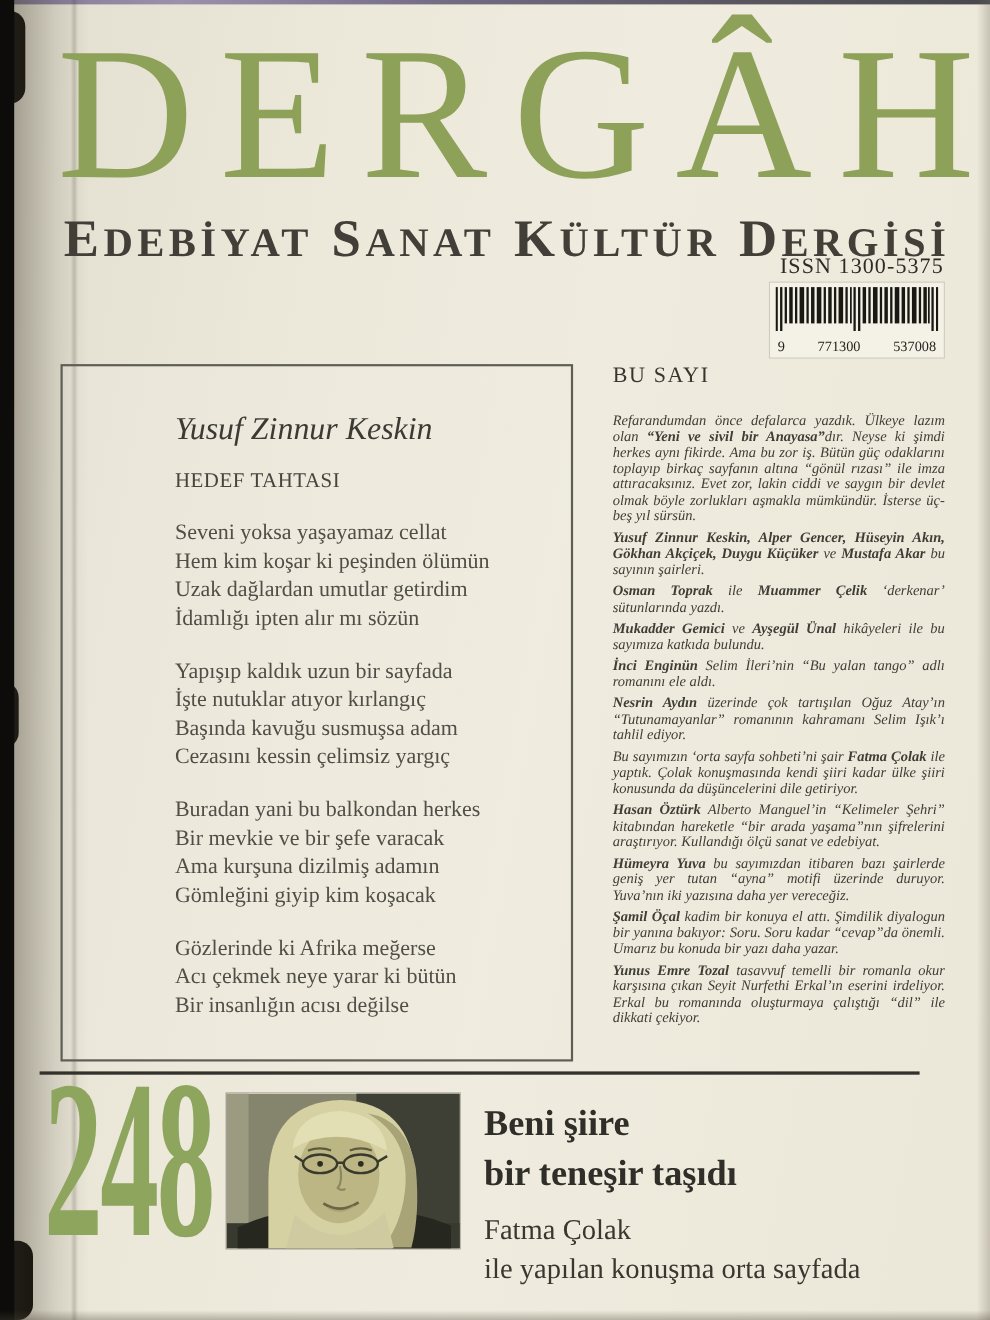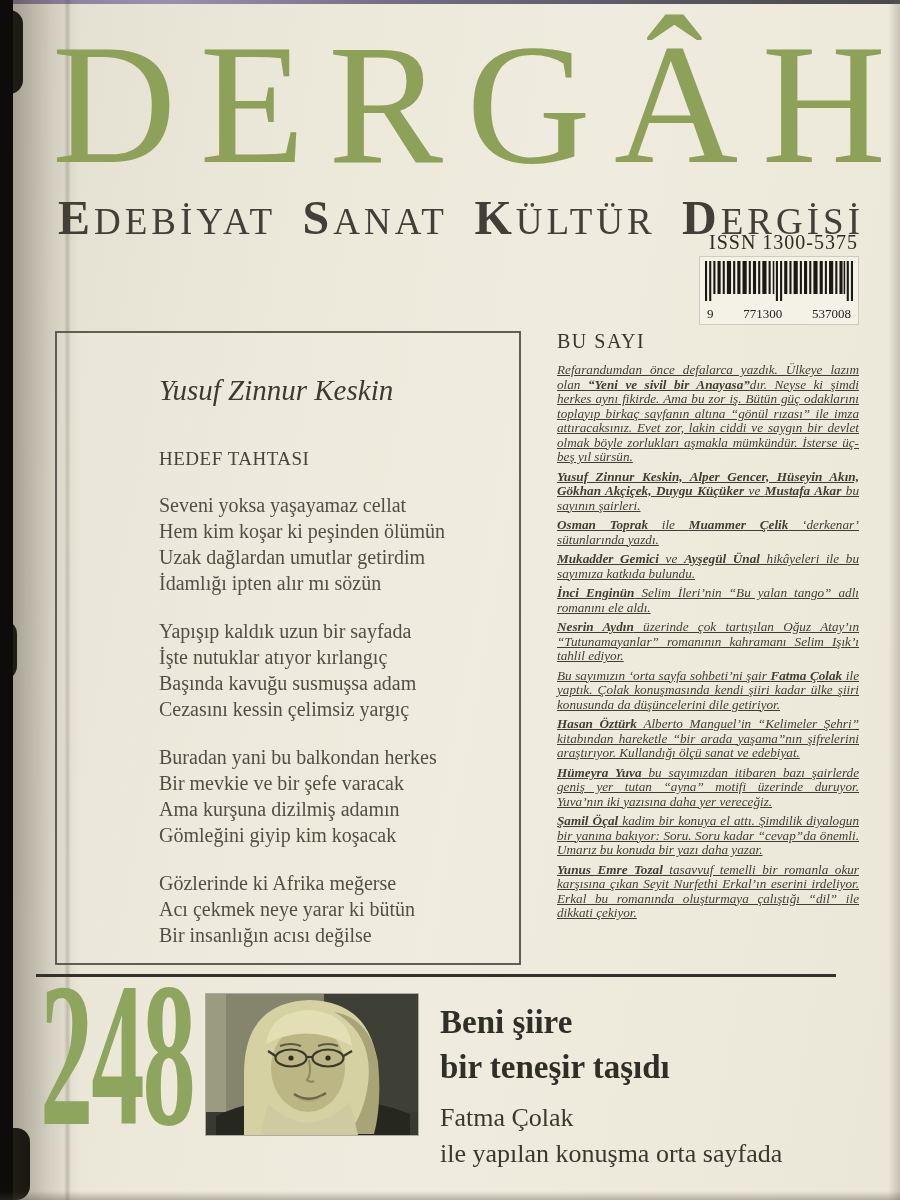--- a/index.html
+++ b/index.html
@@ -23,39 +23,39 @@
             background:linear-gradient(to left,rgba(110,104,88,.30),rgba(110,104,88,0));}
   .bottom-edge{position:absolute;bottom:0;left:0;right:0;height:9px;
             background:linear-gradient(to top,rgba(75,70,55,.35),rgba(75,70,55,0));}
   
   .masthead{position:absolute;left:52px;right:14px;top:18px;display:flex;justify-content:space-between;
             font-size:172px;line-height:1;font-weight:400;color:#8EA159;}
   .subtitle{position:absolute;left:58px;right:36px;top:168px;display:flex;justify-content:space-between;
             align-items:baseline;color:#413f38;}
   .sub-word{display:inline-flex;align-items:baseline;letter-spacing:4px;}
   .sub-initial{font-size:48px;line-height:1;font-weight:700;}
-  .sub-rest{font-size:37px;line-height:1;font-weight:400;margin-top:35px;}
+  .sub-rest{font-size:37px;line-height:1;font-weight:700;margin-top:35px;}
   
   .issn-block{position:absolute;left:700px;top:231px;width:158px;text-align:right;}
   .issn-label{font-size:20px;letter-spacing:1px;color:#2c2b26;}
   .barcode-panel{margin-top:3px;background:#f4f1e6;padding:4px 5px 2px;box-shadow:0 0 0 1px rgba(120,115,95,.25);}
   .barcode-digits{display:flex;justify-content:space-between;font-size:13px;color:#23221e;
             font-family:"Liberation Serif",serif;margin-top:1px;padding:0 2px;}
   
   .poem-box{position:absolute;left:55px;top:331px;width:462px;height:630px;border:2px solid #5f5e56;
             background:linear-gradient(100deg,rgba(255,255,255,.10),rgba(255,255,255,0));}
   .poem-inner{margin:40px 30px 0 102px;color:#4e4d45;}
   .poem-author{font-style:italic;font-size:29px;line-height:1.2;color:#3b3a33;}
-  .poem-title{margin-top:40px;font-size:19px;letter-spacing:.5px;color:#45443d;}
+  .poem-title{margin-top:19px;font-size:19px;letter-spacing:.5px;color:#45443d;}
   #poem-stanzas{margin-top:4px;}
   .stanza{margin-top:22px;font-size:20px;line-height:26px;color:#504f47;}
   
   .busayi{position:absolute;left:557px;top:330px;width:302px;color:#3f3e36;}
   .busayi-heading{font-size:20px;letter-spacing:1.5px;color:#38372f;}
-  #busayi-paragraphs{margin-top:10px;text-decoration:underline;}
+  #busayi-paragraphs{margin-top:22px;}
   .busayi-para{font-style:italic;font-size:13.2px;line-height:14.5px;text-align:justify;margin:0 0 5px 0;}
   .seg{font-weight:400;}
   .seg-b{font-weight:700;}
   
   .divider{position:absolute;left:36px;top:974px;width:800px;height:3px;background:#32312b;}
   .issue-number{position:absolute;left:40px;top:952px;font-size:205px;line-height:1;font-weight:700;
             letter-spacing:-4px;color:#8EA55E;transform:scaleX(.52);transform-origin:0 0;}
   .cover-photo{position:absolute;left:206px;top:994px;width:212px;height:141px;box-shadow:0 0 0 1px rgba(60,58,45,.35);}
   .cover-photo svg{display:block;width:100%;height:100%;}
   .headline{position:absolute;left:440px;top:1000px;font-size:33px;line-height:45px;font-weight:700;color:#2f2e28;}

